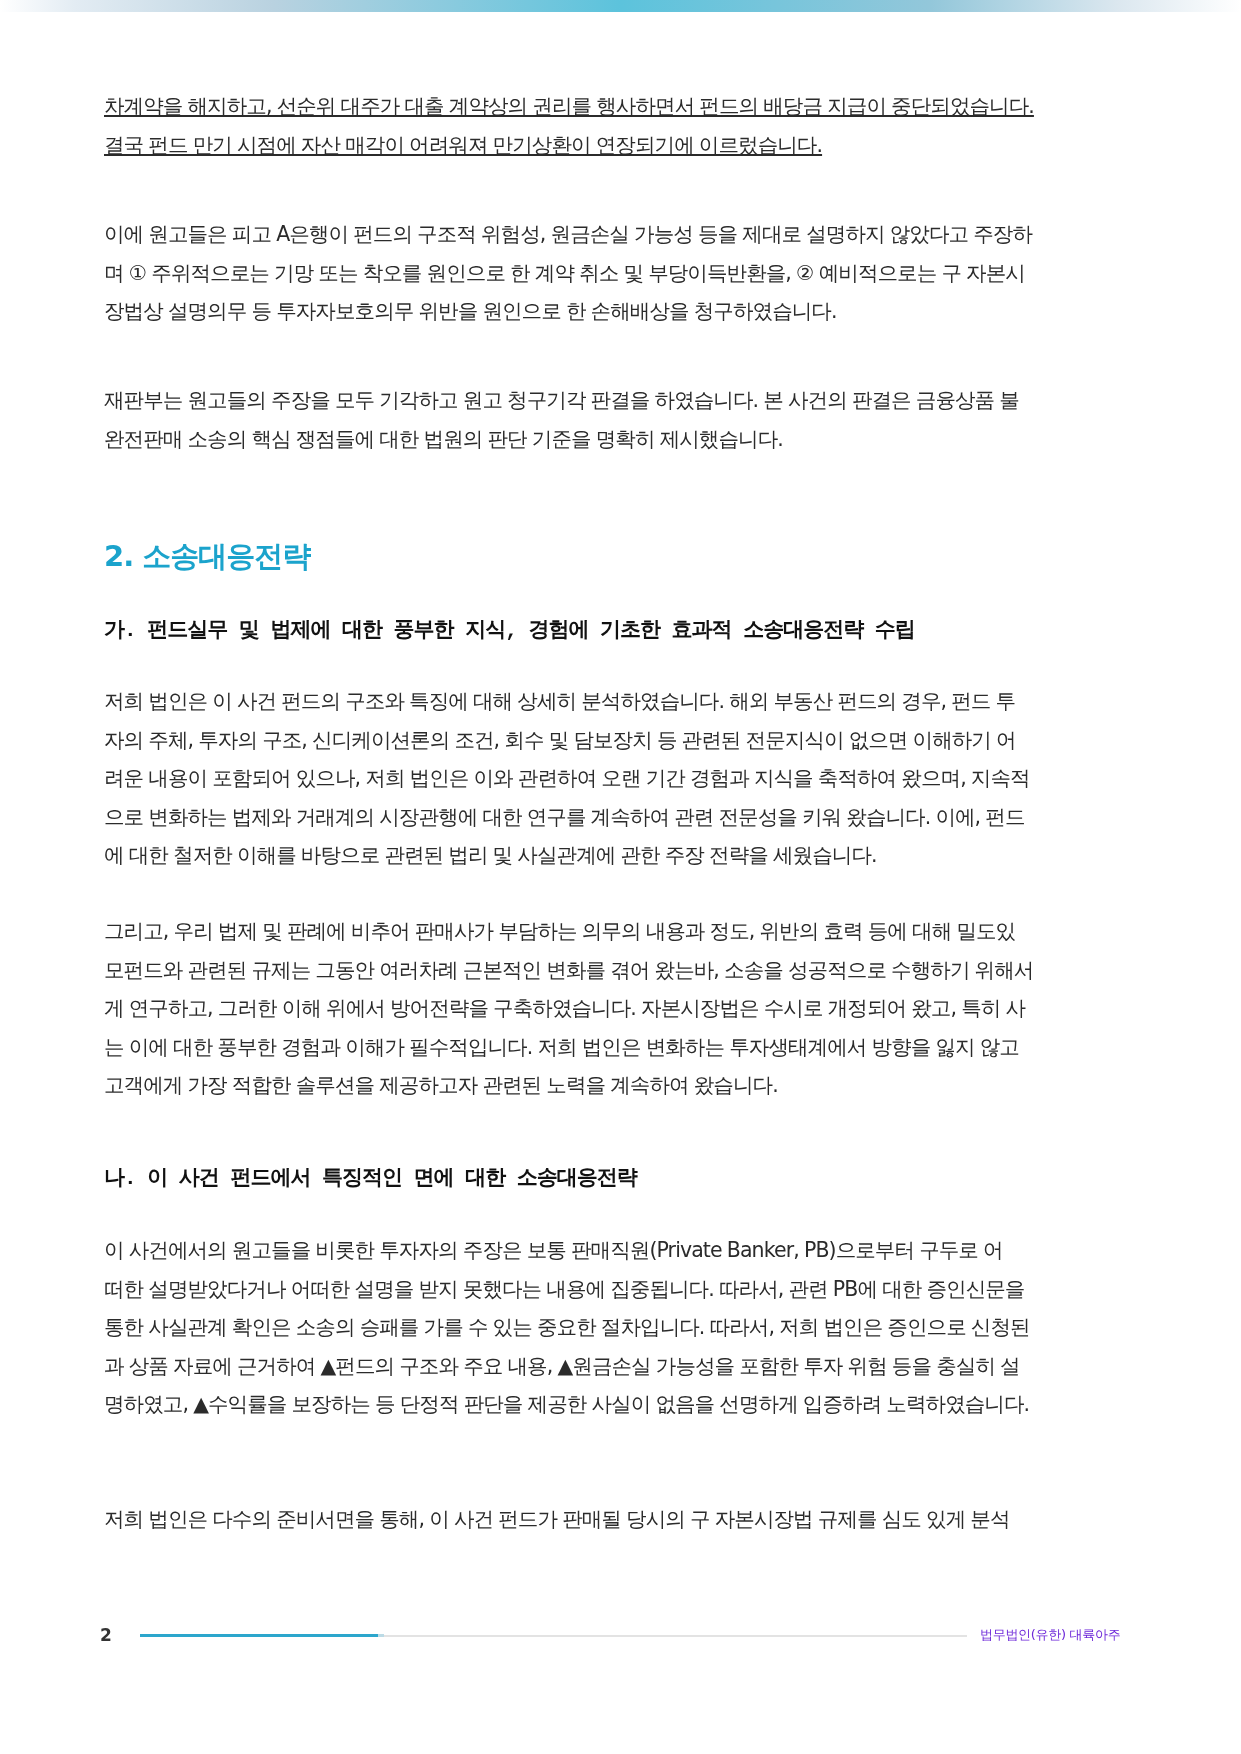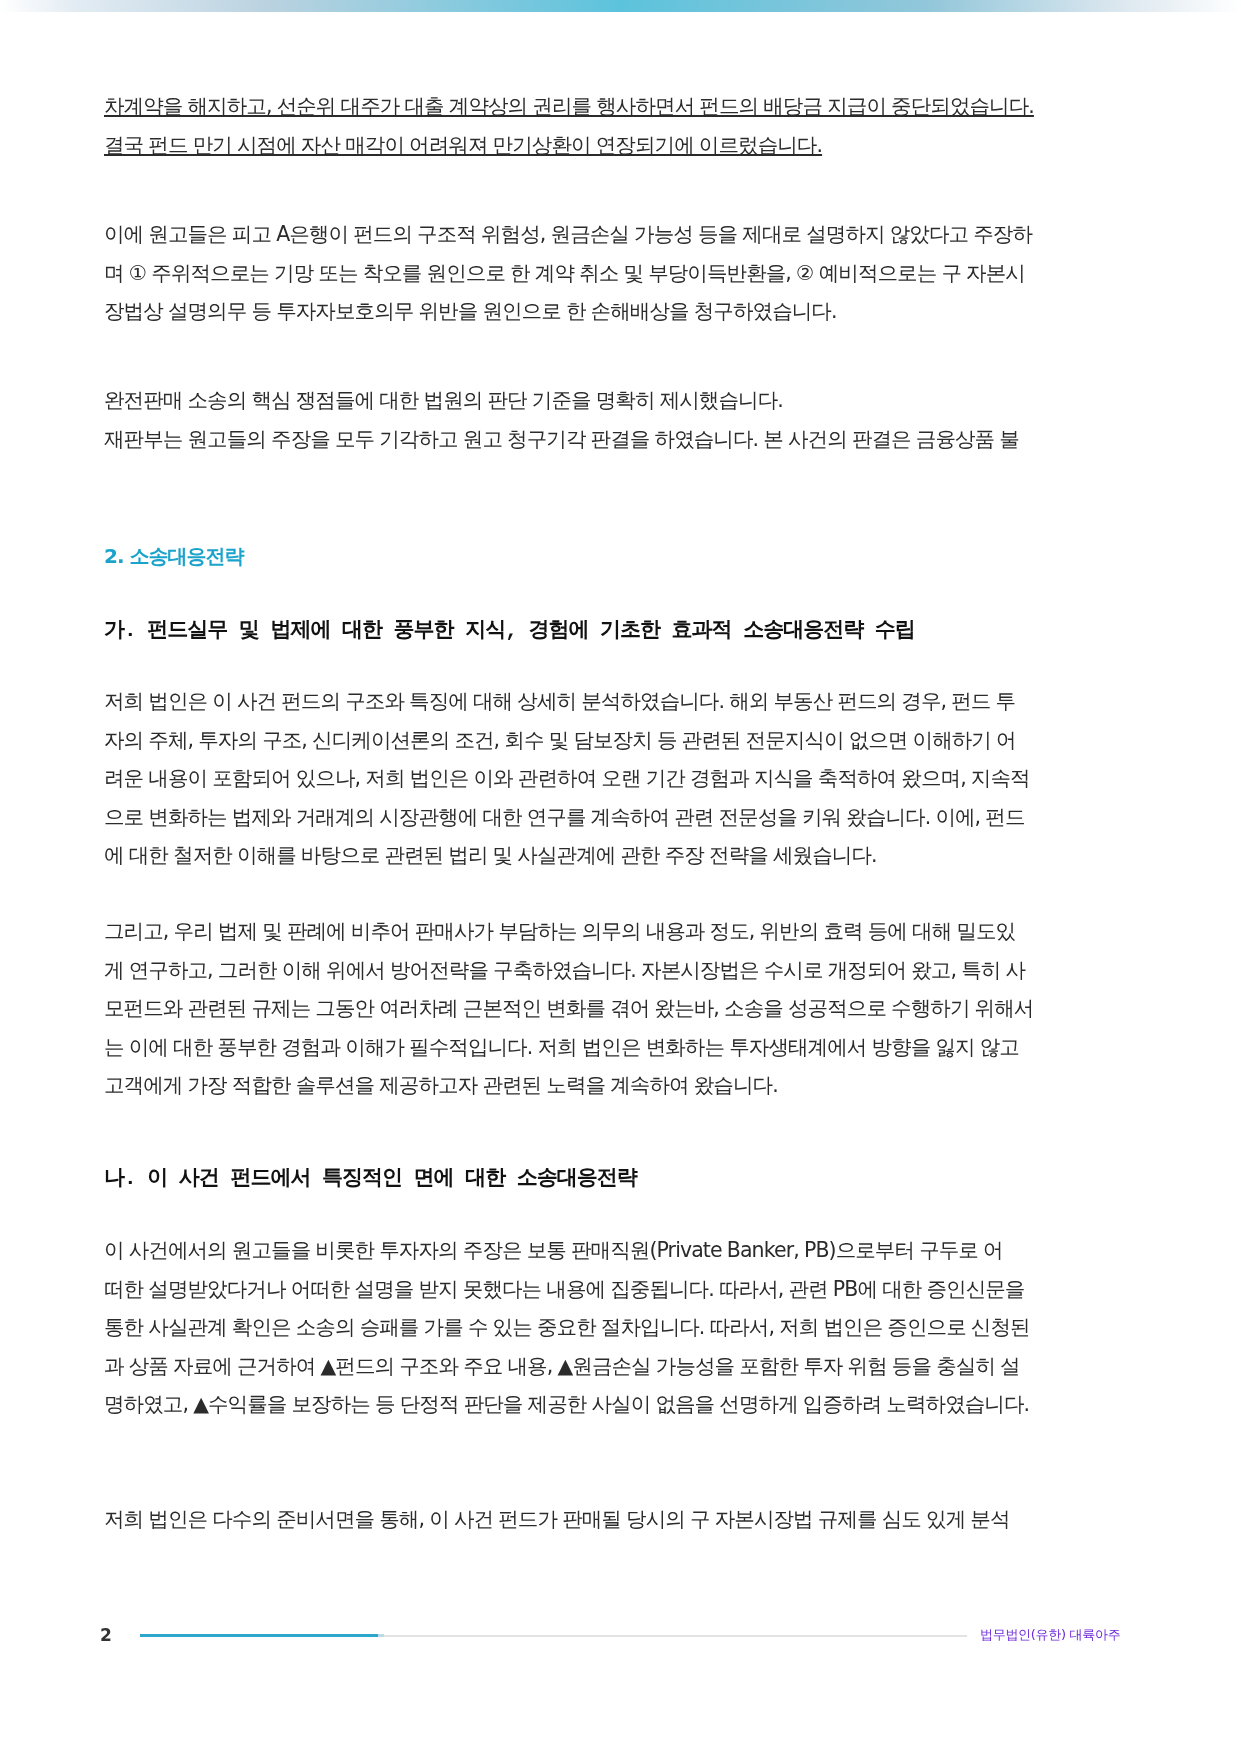--- a/index.html
+++ b/index.html
@@ -49,21 +49,21 @@
       white-space: nowrap;
     }
     .para .line {
       display: block;
       height: 38.5px;
       overflow: visible;
     }
     .section-title {
       position: absolute;
       left: 0;
-      font-size: 20px;
+      font-size: 29px;
       font-weight: bold;
       color: #1ba3cc;
       letter-spacing: -1px;
       line-height: 40px;
     }
     .sub-heading {
       position: absolute;
       left: 0;
       font-size: 21px;
       font-weight: bold;
@@ -134,40 +134,40 @@
     <span class="line">결국 펀드 만기 시점에 자산 매각이 어려워져 만기상환이 연장되기에 이르렀습니다.</span>
   </div>
 
   <div class="para" style="top:215px;">
     <span class="line">이에 원고들은 피고 A은행이 펀드의 구조적 위험성, 원금손실 가능성 등을 제대로 설명하지 않았다고 주장하</span>
     <span class="line">며 ① 주위적으로는 기망 또는 착오를 원인으로 한 계약 취소 및 부당이득반환을, ② 예비적으로는 구 자본시</span>
     <span class="line">장법상 설명의무 등 투자자보호의무 위반을 원인으로 한 손해배상을 청구하였습니다.</span>
   </div>
 
   <div class="para" style="top:381px;">
+    <span class="line">재판부는 원고들의 주장을 모두 기각하고 원고 청구기각 판결을 하였습니다. 본 사건의 판결은 금융상품 불</span>
     <span class="line">완전판매 소송의 핵심 쟁점들에 대한 법원의 판단 기준을 명확히 제시했습니다.</span>
-    <span class="line">재판부는 원고들의 주장을 모두 기각하고 원고 청구기각 판결을 하였습니다. 본 사건의 판결은 금융상품 불</span>
   </div>
 
   <div class="section-title" style="top:536px;">2. 소송대응전략</div>
 
   <div class="sub-heading" style="top:614px;">가. 펀드실무 및 법제에 대한 풍부한 지식, 경험에 기초한 효과적 소송대응전략 수립</div>
 
   <div class="para" style="top:682px;">
     <span class="line">저희 법인은 이 사건 펀드의 구조와 특징에 대해 상세히 분석하였습니다. 해외 부동산 펀드의 경우, 펀드 투</span>
     <span class="line">자의 주체, 투자의 구조, 신디케이션론의 조건, 회수 및 담보장치 등 관련된 전문지식이 없으면 이해하기 어</span>
     <span class="line">려운 내용이 포함되어 있으나, 저희 법인은 이와 관련하여 오랜 기간 경험과 지식을 축적하여 왔으며, 지속적</span>
     <span class="line">으로 변화하는 법제와 거래계의 시장관행에 대한 연구를 계속하여 관련 전문성을 키워 왔습니다. 이에, 펀드</span>
     <span class="line">에 대한 철저한 이해를 바탕으로 관련된 법리 및 사실관계에 관한 주장 전략을 세웠습니다.</span>
   </div>
 
   <div class="para" style="top:912px;">
     <span class="line">그리고, 우리 법제 및 판례에 비추어 판매사가 부담하는 의무의 내용과 정도, 위반의 효력 등에 대해 밀도있</span>
+    <span class="line">모펀드와 관련된 규제는 그동안 여러차례 근본적인 변화를 겪어 왔는바, 소송을 성공적으로 수행하기 위해서</span>
     <span class="line">게 연구하고, 그러한 이해 위에서 방어전략을 구축하였습니다. 자본시장법은 수시로 개정되어 왔고, 특히 사</span>
-    <span class="line">모펀드와 관련된 규제는 그동안 여러차례 근본적인 변화를 겪어 왔는바, 소송을 성공적으로 수행하기 위해서</span>
     <span class="line">는 이에 대한 풍부한 경험과 이해가 필수적입니다. 저희 법인은 변화하는 투자생태계에서 방향을 잃지 않고</span>
     <span class="line">고객에게 가장 적합한 솔루션을 제공하고자 관련된 노력을 계속하여 왔습니다.</span>
   </div>
 
   <div class="sub-heading" style="top:1162px;">나. 이 사건 펀드에서 특징적인 면에 대한 소송대응전략</div>
 
   <div class="para" style="top:1231px;">
     <span class="line">이 사건에서의 원고들을 비롯한 투자자의 주장은 보통 판매직원(Private Banker, PB)으로부터 구두로 어</span>
     <span class="line">떠한 설명받았다거나 어떠한 설명을 받지 못했다는 내용에 집중됩니다. 따라서, 관련 PB에 대한 증인신문을</span>
     <span class="line">통한 사실관계 확인은 소송의 승패를 가를 수 있는 중요한 절차입니다. 따라서, 저희 법인은 증인으로 신청된</span>

